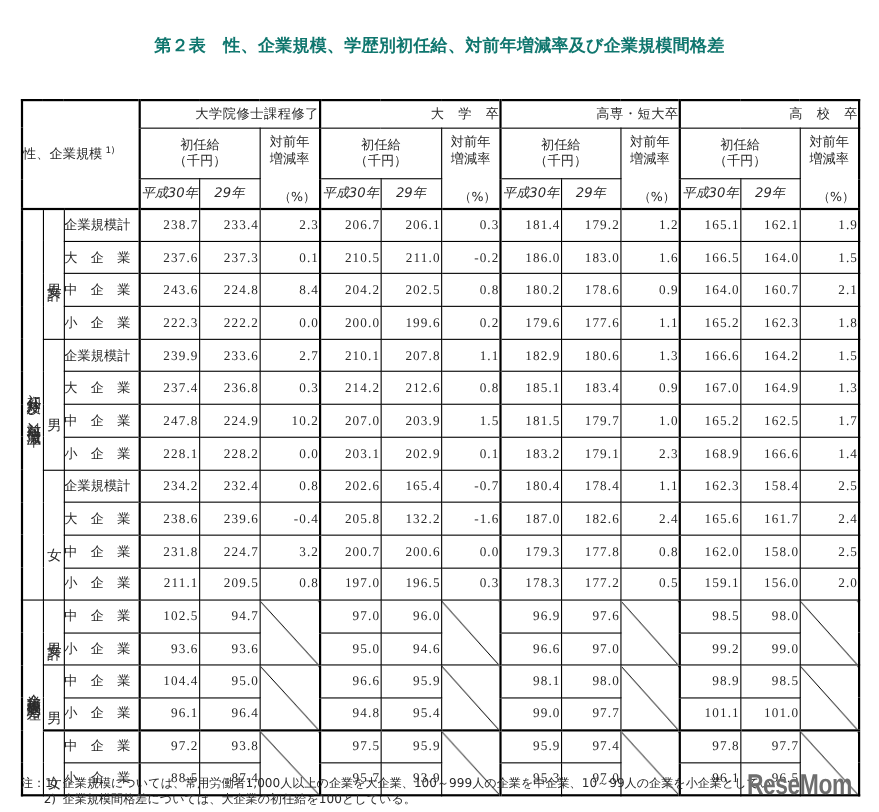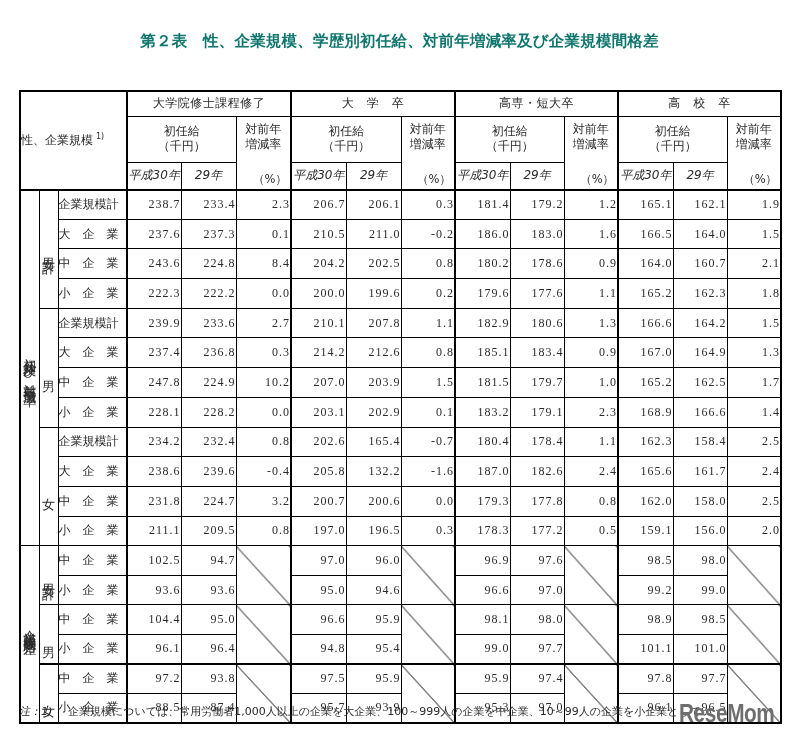--- a/index.html
+++ b/index.html
@@ -22,21 +22,21 @@
       font-size: 12px; color: #2a2a2a; overflow: hidden;
     }
     tr.h1 { height: 25px; }
     tr.h2 { height: 37px; }
     tr.h3 { height: 21px; font-style: italic; }
     tr.body-row { height: 29.7px; }
     tr.gap-row { height: 29.5px; }
 
     th.corner { text-align: left; vertical-align: middle; font-size: 12.5px; margin-left: 15px; }
     th.corner sup { font-size: 8px; vertical-align: 5px; margin-left: 3px; }
-    th.grp { text-align: center; letter-spacing: 0.5px; }
+    th.grp { text-align: right; letter-spacing: 0.5px; }
     th.sal { text-align: center; line-height: 15px; }
     th.sal span, th.rate span { display: block; }
     th.rate { vertical-align: top; padding: 0; }
     th.rate .rate-box {
       height: 72px; display: flex; flex-direction: column;
       justify-content: space-between; align-items: center; padding: 5px 3px 2px 3px;
       box-sizing: border-box; line-height: 15px; gap: 16px;
     }
     th.rate .unit { align-self: flex-end; font-size: 11.5px; }
     th.yr { text-align: center; font-size: 11.5px; white-space: nowrap; }
@@ -63,21 +63,21 @@
     }
     td.diag {
       background: linear-gradient(to top right,
         transparent calc(50% - 0.7px), #000 50%, transparent calc(50% + 0.7px));
     }
 
     .footnotes {
       position: absolute; left: 19px; top: 704px; font-size: 11px; color: #2a2a2a;
       white-space: nowrap; line-height: 15px;
     }
-    .footnotes .marker { display: inline-block; width: 32px; text-align: right; margin-right: 17px; font-style: italic; }
+    .footnotes .marker { display: inline-block; width: 32px; text-align: right; margin-right: 6px; }
     .watermark {
       position: absolute; left: 679px; top: 698px; font-family: "Liberation Sans", sans-serif;
       font-weight: bold; font-size: 26px; color: #6e6e6e; letter-spacing: -0.5px;
       transform: scaleX(0.8); transform-origin: left top;
     }
   </style>
 </head>
 <body>
 
 <div class="title">第２表　性、企業規模、学歴別初任給、対前年増減率及び企業規模間格差</div>
@@ -438,15 +438,16 @@
         <td class="num gs">95.3</td>
         <td class="num">97.0</td>
         <td class="num gs">96.1</td>
         <td class="num">96.5</td>
       </tr>
     </tbody>
 </table>
 
 <div class="footnotes">
   <div><span class="marker">注：1)</span><span>企業規模については、常用労働者1,000人以上の企業を大企業、100～999人の企業を中企業、10～99人の企業を小企業としてい</span></div>
+  <div><span class="marker">2)</span><span>企業規模間格差については、大企業の初任給を100としている。</span></div>
 </div>
 
 <div class="watermark">ReseMom</div>
 
 </body></html>

